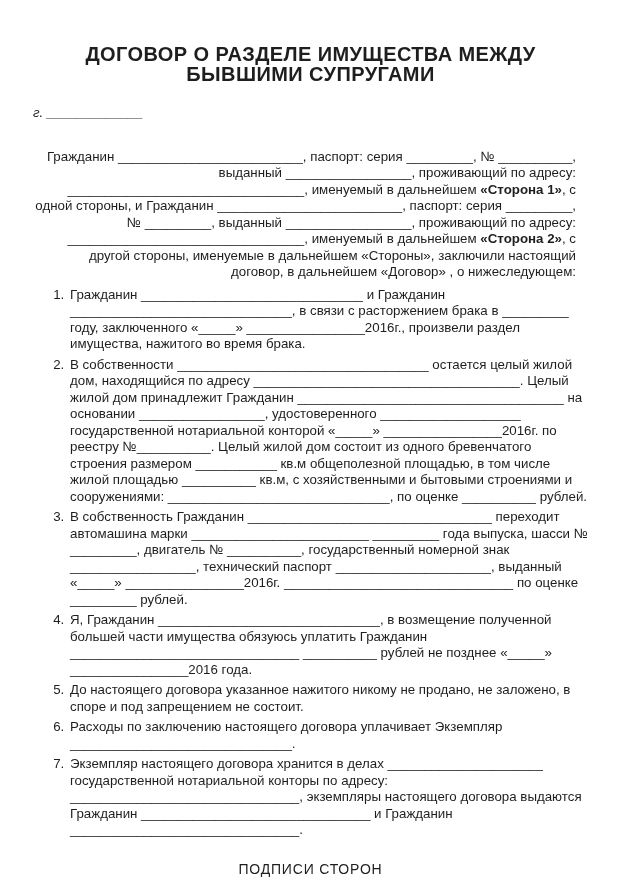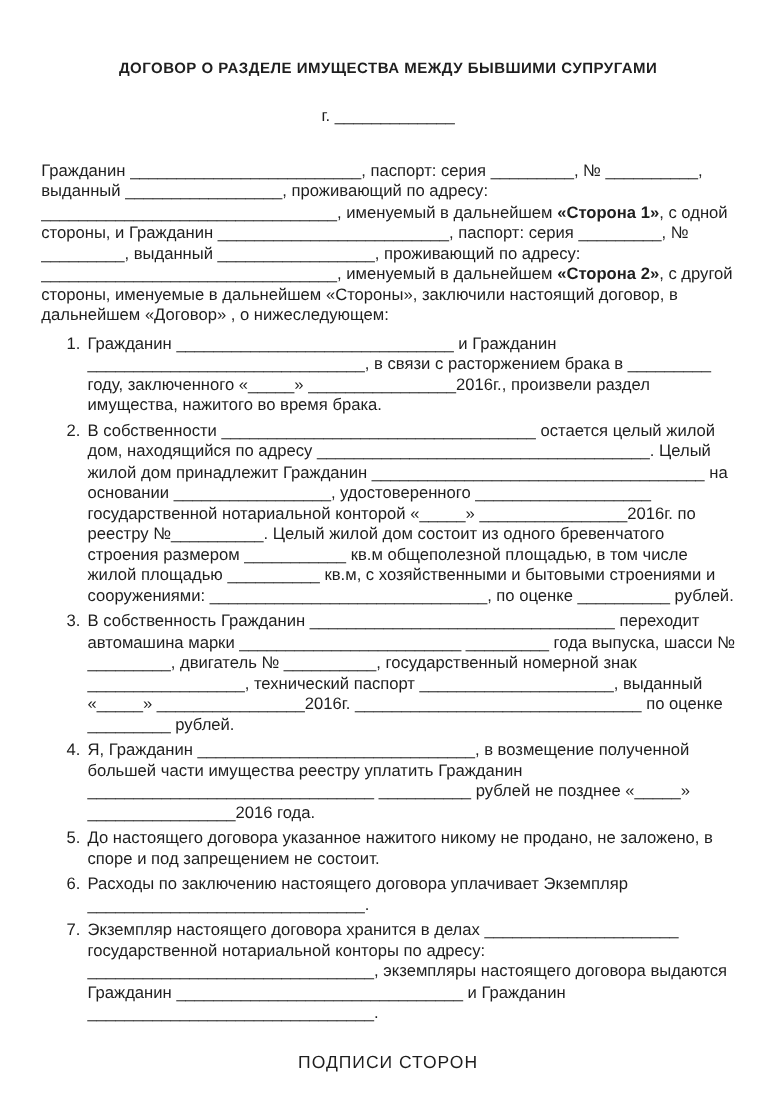--- a/index.html
+++ b/index.html
@@ -15,37 +15,38 @@
     background: #ffffff;
     color: #1e1e1e;
     font-family: "Liberation Sans", sans-serif;
     font-size: 13.3px;
     line-height: 16.5px;
     padding: 44px 32px 0 33px;
     overflow: hidden;
   }
   .title {
     margin: 0;
-    font-size: 12px;
+    font-size: 20px;
     line-height: 20px;
     font-weight: bold;
     text-align: center;
     letter-spacing: 0.4px;
     color: #1e1e1e;
   }
   .dateline {
     display: flex;
     justify-content: space-between;
-    align-items: center;
+    align-items: flex-start;
     margin-top: 21px;
+    font-style: italic;
     flex-direction: column;
   }
   .preamble {
-    margin: 27px 0 0 0;
-    text-align: left;
+    margin: 27px 12px 0 0;
+    text-align: right;
   }
   .preamble .b {
     font-weight: bold;
   }
   ol.clauses {
     margin: 6px 0 0 0;
     padding: 0 0 0 35px;
   }
   ol.clauses li {
     margin-top: 4px;
@@ -68,21 +69,21 @@
   <div class="dateline">
     <span>г. _____________</span>
   </div>
 
   <p class="preamble"><span>Гражданин _________________________, паспорт: серия _________, № __________, выданный _________________, проживающий по адресу: ________________________________, именуемый в дальнейшем </span><span class="b">«Сторона 1»</span><span>, с одной стороны, и Гражданин _________________________, паспорт: серия _________, № _________, выданный _________________, проживающий по адресу: ________________________________, именуемый в дальнейшем </span><span class="b">«Сторона 2»</span><span>, с другой стороны, именуемые в дальнейшем «Стороны», заключили настоящий договор, в дальнейшем «Договор» , о нижеследующем:</span></p>
 
   <ol class="clauses">
     <li>Гражданин ______________________________ и Гражданин ______________________________, в связи с расторжением брака в _________ году, заключенного «_____» ________________2016г., произвели раздел имущества, нажитого во время брака.</li>
     <li>В собственности __________________________________ остается целый жилой дом, находящийся по адресу ____________________________________. Целый жилой дом принадлежит Гражданин ____________________________________ на основании _________________, удостоверенного ___________________ государственной нотариальной конторой «_____» ________________2016г. по реестру №__________. Целый жилой дом состоит из одного бревенчатого строения размером ___________ кв.м общеполезной площадью, в том числе жилой площадью __________ кв.м, с хозяйственными и бытовыми строениями и сооружениями: ______________________________, по оценке __________ рублей.</li>
     <li>В собственность Гражданин _________________________________ переходит автомашина марки ________________________ _________ года выпуска, шасси № _________, двигатель № __________, государственный номерной знак _________________, технический паспорт _____________________, выданный «_____» ________________2016г. _______________________________ по оценке _________ рублей.</li>
-    <li>Я, Гражданин ______________________________, в возмещение полученной большей части имущества реестру уплатить Гражданин _______________________________ __________ рублей не позднее «_____» ________________2016 года.</li>
+    <li>Я, Гражданин ______________________________, в возмещение полученной большей части имущества обязуюсь уплатить Гражданин _______________________________ __________ рублей не позднее «_____» ________________2016 года.</li>
     <li>До настоящего договора указанное нажитого никому не продано, не заложено, в споре и под запрещением не состоит.</li>
     <li>Расходы по заключению настоящего договора уплачивает Экземпляр ______________________________.</li>
     <li>Экземпляр настоящего договора хранится в делах _____________________ государственной нотариальной конторы по адресу: _______________________________, экземпляры настоящего договора выдаются Гражданин _______________________________ и Гражданин _______________________________.</li>
   </ol>
 
   <div class="signatures">ПОДПИСИ СТОРОН</div>
 
 </div>
 
 </body></html>

